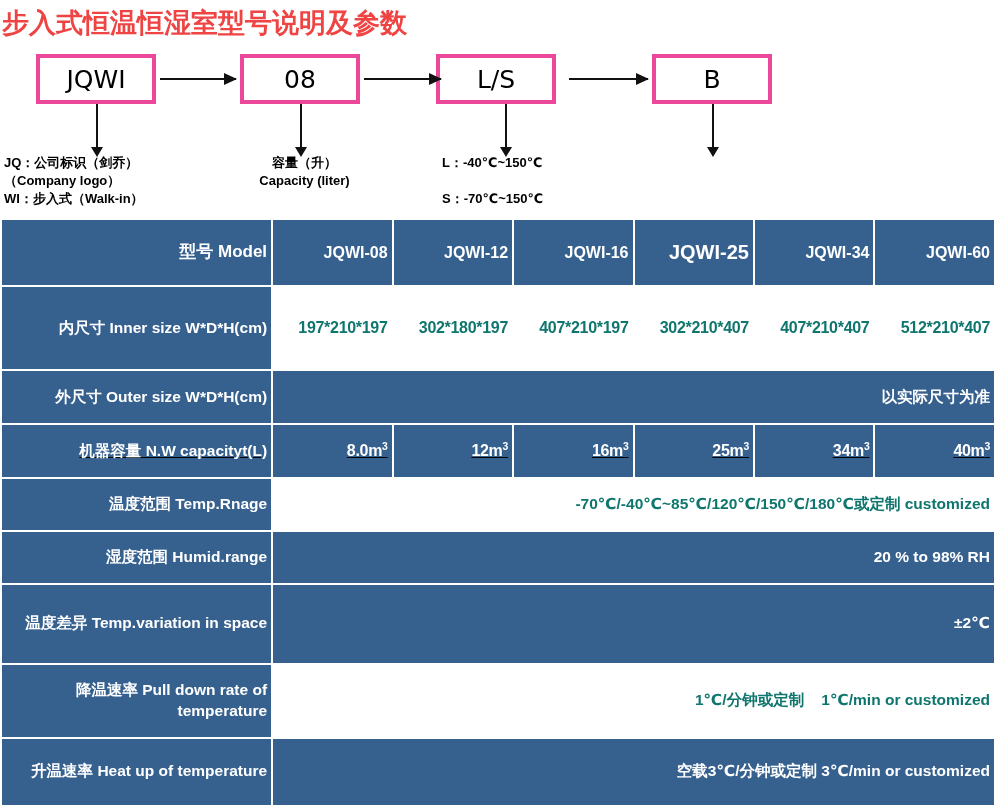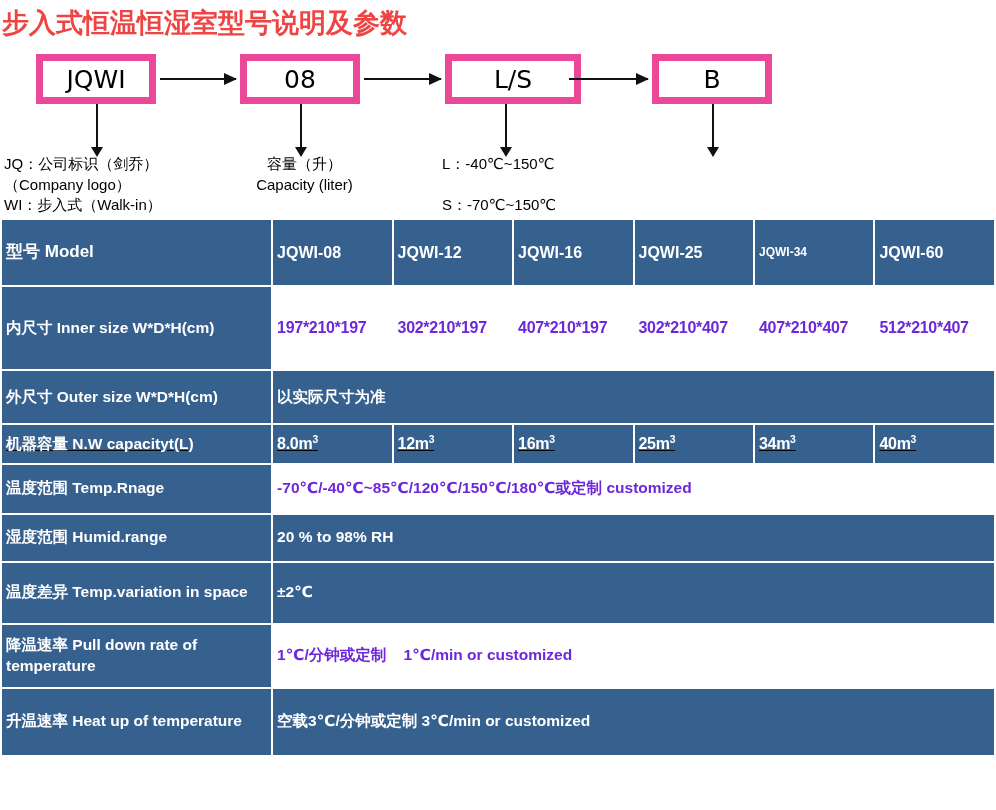--- a/index.html
+++ b/index.html
@@ -30,21 +30,21 @@
   .diagram {
     position: absolute;
     left: 0;
     top: 48px;
     width: 996px;
     height: 168px;
   }
   .code-box {
     position: absolute;
     box-sizing: border-box;
-    border: 7px solid #ec4899;
+    border: 4px solid #ec4899;
     background: #ffffff;
     display: flex;
     align-items: center;
     justify-content: center;
     font-size: 25px;
     font-weight: normal;
     color: #000000;
     font-family: "DejaVu Sans", sans-serif;
   }
   .arrow {
@@ -74,75 +74,75 @@
     bottom: -9px;
     left: -5px;
     width: 0;
     height: 0;
     border-top: 10px solid #111111;
     border-left: 6px solid transparent;
     border-right: 6px solid transparent;
   }
   .legend {
     position: absolute;
-    font-size: 15px;
-    font-weight: normal;
+    font-size: 13px;
+    font-weight: bold;
     color: #000000;
     line-height: 1.38;
     white-space: pre-line;
   }
   .legend.center { text-align: center; }
 
   
   .spec-table {
     position: absolute;
     left: 0;
     top: 218px;
     width: 996px;
     border-collapse: separate;
     border-spacing: 2px;
     background: #ffffff;
     table-layout: fixed;
   }
   .spec-table td {
-    padding: 8px 4px;
-    text-align: left;
+    padding: 15px 4px;
+    text-align: right;
     vertical-align: middle;
     font-size: 15.5px;
     font-weight: bold;
     line-height: 1.35;
   }
   td.lbl {
     background: #36618f;
     color: #ffffff;
     width: 268px;
   }
   td.blue {
     background: #36618f;
     color: #ffffff;
     margin-top: 27px;
   }
   td.white {
     background: #ffffff;
-    color: #6d28d9;
+    color: #0f766e;
   }
   .spec-table td.val { font-size: 15.5px; }
   .spec-table td.num { font-size: 16px; letter-spacing: -0.3px; }
   sup { font-size: 0.65em; vertical-align: super; }
 </style>
 </head>
 <body>
 
 <div class="page-title">步入式恒温恒湿室型号说明及参数</div>
 
 <div class="diagram">
 
   <div class="code-box" style="left:36px; top:6px; width:120px; height:50px;">JQWI</div>
   <div class="code-box" style="left:240px; top:6px; width:120px; height:50px;">08</div>
-  <div class="code-box" style="left:445px; top:6px; width:136px; height:50px;">L/S</div>
+  <div class="code-box" style="left:436px; top:6px; width:120px; height:50px;">L/S</div>
   <div class="code-box" style="left:652px; top:6px; width:120px; height:50px;">B</div>
 
   <div class="arrow" style="left:160px; top:30px; width:76px;"></div>
   <div class="arrow" style="left:364px; top:30px; width:77px;"></div>
   <div class="arrow" style="left:569px; top:30px; width:79px;"></div>
 
   <div class="down-arrow" style="left:96px; top:56px; height:44px;"></div>
   <div class="down-arrow" style="left:300px; top:56px; height:44px;"></div>
   <div class="down-arrow" style="left:505px; top:56px; height:44px;"></div>
   <div class="down-arrow" style="left:712px; top:56px; height:44px;"></div>
@@ -166,28 +166,28 @@
     <col style="width:118px">
       <col style="width:118px">
       <col style="width:118px">
   </colgroup>
   <tbody id="table-body">
       <tr style="height: 65px;">
         <td class="lbl" style="font-size: 17px;">型号 Model</td>
         <td class="blue" style="font-size: 16px;">JQWI-08</td>
         <td class="blue" style="font-size: 16px;">JQWI-12</td>
         <td class="blue" style="font-size: 16px;">JQWI-16</td>
-        <td class="blue" style="font-size: 16px;">JQWI-25</td>
-        <td class="blue" style="font-size: 12px;">JQWI-34</td>
+        <td class="blue" style="font-size: 20px;">JQWI-25</td>
+        <td class="blue" style="font-size: 16px;">JQWI-34</td>
         <td class="blue" style="font-size: 16px;">JQWI-60</td>
       </tr>
       <tr style="height: 82px;">
         <td class="lbl">内尺寸 Inner size W*D*H(cm)</td>
         <td class="white num">197*210*197</td>
-        <td class="white num">302*210*197</td>
+        <td class="white num">302*180*197</td>
         <td class="white num">407*210*197</td>
         <td class="white num">302*210*407</td>
         <td class="white num">407*210*407</td>
         <td class="white num">512*210*407</td>
       </tr>
       <tr style="height: 52px;">
         <td class="lbl">外尺寸 Outer size W*D*H(cm)</td>
         <td colspan="6" class="blue val" style="white-space: pre;">以实际尺寸为准</td>
       </tr>
       <tr style="height: 36px; text-decoration: underline;">
@@ -200,21 +200,21 @@
         <td class="blue num">40m<sup>3</sup></td>
       </tr>
       <tr style="height: 48px;">
         <td class="lbl">温度范围 Temp.Rnage</td>
         <td colspan="6" class="white val" style="white-space: pre;">-70℃/-40℃~85℃/120℃/150℃/180℃或定制 customized</td>
       </tr>
       <tr style="height: 46px;">
         <td class="lbl">湿度范围 Humid.range</td>
         <td colspan="6" class="blue val" style="white-space: pre;">20 % to 98% RH</td>
       </tr>
-      <tr style="height: 60px; border-radius: 28px;">
+      <tr style="height: 78px; border-radius: 28px;">
         <td class="lbl">温度差异 Temp.variation in space</td>
         <td colspan="6" class="blue val" style="white-space: pre;">±2℃</td>
       </tr>
       <tr style="height: 62px;">
         <td class="lbl">降温速率 Pull down rate of temperature</td>
         <td colspan="6" class="white val" style="white-space: pre;">1℃/分钟或定制    1℃/min or customized</td>
       </tr>
       <tr style="height: 66px;">
         <td class="lbl">升温速率 Heat up of temperature</td>
         <td colspan="6" class="blue val" style="white-space: pre;">空载3℃/分钟或定制 3℃/min or customized</td>

